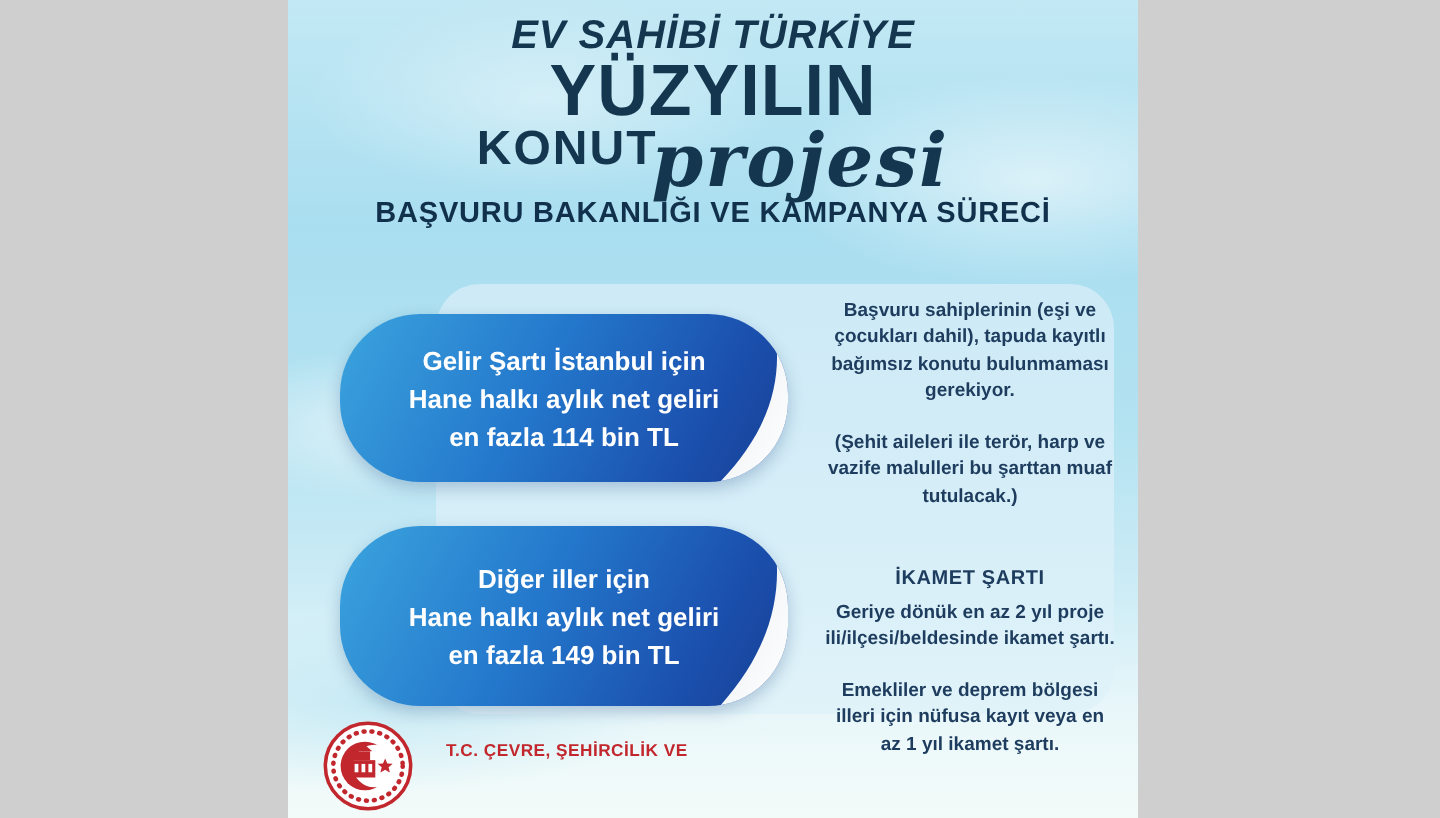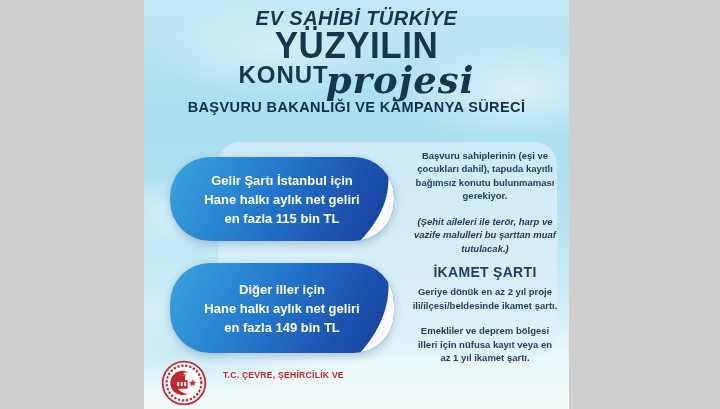--- a/index.html
+++ b/index.html
@@ -97,22 +97,22 @@
   
   .conds {
     position: absolute;
     left: 268px; top: 149px;
     width: 146px;
     text-align: center;
     color: #1d3c5e;
     font-size: 9.5px; font-weight: 700; line-height: 1.42;
   }
   .cond-block { margin-bottom: 12px; }
-  .cond-italic { font-style: italic; margin-bottom: 8px; }
-  .cond-title { font-weight: 800; font-size: 14px; letter-spacing: 0.3px; margin-bottom: 2px; }
+  .cond-italic { margin-bottom: 28px; }
+  .cond-title { font-weight: 800; font-size: 10px; letter-spacing: 0.3px; margin-bottom: 2px; }
 
   
   .footer-logo { position: absolute; left: 17px; top: 360px; width: 46px; height: 46px; }
   .footer-text {
     position: absolute; left: 79px; top: 369px;
     color: #c1272d;
     font-size: 8.6px; font-weight: 800;
     letter-spacing: 0.25px; line-height: 1.4;
     text-align: right; white-space: nowrap;
   }
@@ -146,21 +146,21 @@
           <linearGradient id="curlg1" x1="0" y1="0" x2="1" y2="1">
             <stop offset="0" stop-color="#aebfca"></stop>
             <stop offset="0.45" stop-color="#f2f5f7"></stop>
             <stop offset="1" stop-color="#ffffff"></stop>
           </linearGradient>
         </defs>
         <path d="M33,6 C38,32 31,58 6,84 L40,84 L40,10 Z" fill="url(#curlg1)"></path>
       </svg>
       <div class="ln">Gelir Şartı İstanbul için</div>
       <div class="ln">Hane halkı aylık net geliri</div>
-      <div class="ln">en fazla 115 bin TL</div>
+      <div class="ln">en fazla 114 bin TL</div>
     </div>
 
     <div class="pill pill-2">
       <svg class="curl" viewBox="0 0 40 74" preserveAspectRatio="none">
         <defs>
           <linearGradient id="curlg2" x1="0" y1="0" x2="1" y2="1">
             <stop offset="0" stop-color="#aebfca"></stop>
             <stop offset="0.45" stop-color="#f2f5f7"></stop>
             <stop offset="1" stop-color="#ffffff"></stop>
           </linearGradient>

